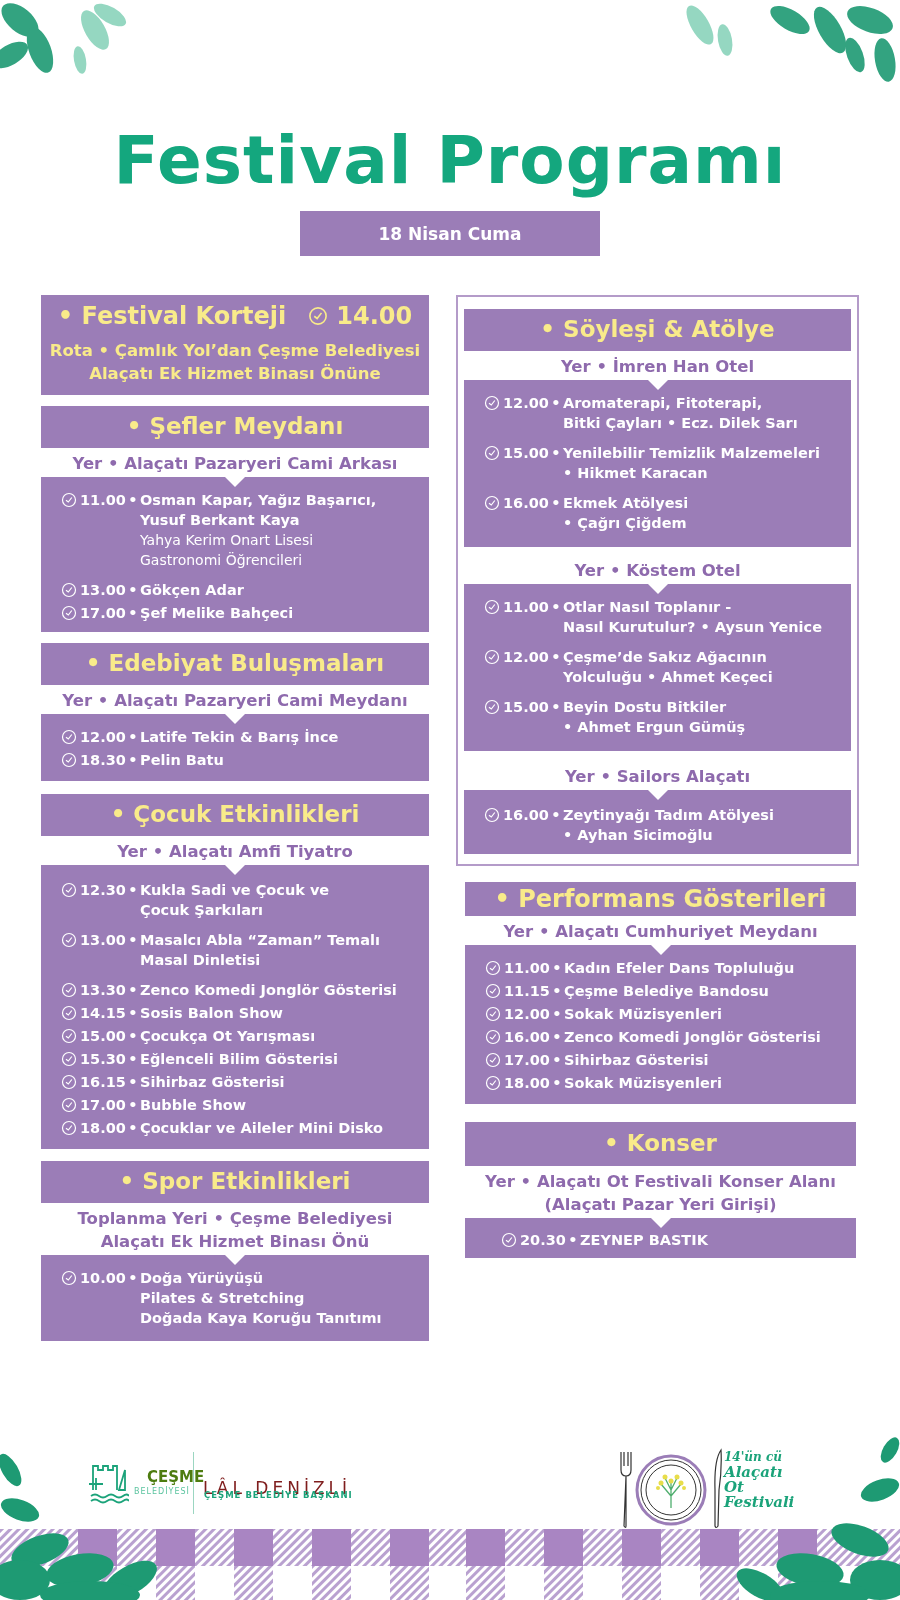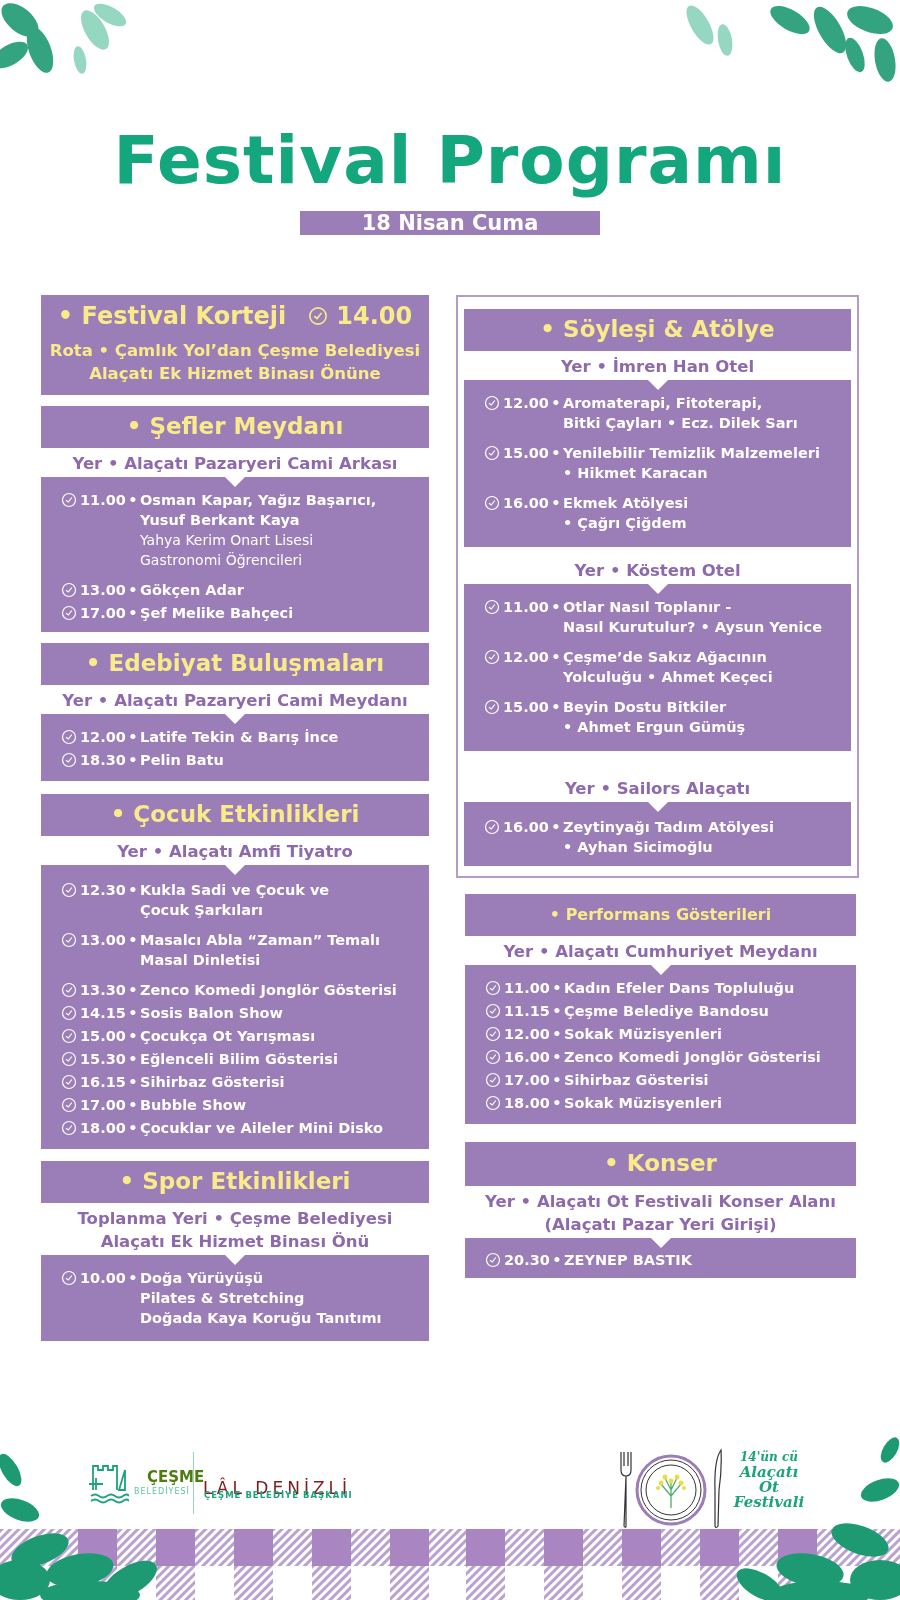--- a/index.html
+++ b/index.html
@@ -6,22 +6,22 @@
   html, body { width: 900px; height: 1600px; background: #ffffff; overflow: hidden; }
   body { position: relative; font-family: "Liberation Sans", "DejaVu Sans", sans-serif; }
 
   .leaf { position: absolute; }
   .title {
     position: absolute; top: 122px; left: 0; width: 900px; text-align: center;
     font-size: 66px; font-weight: bold; color: #14a77e; letter-spacing: 1px;
     font-family: "DejaVu Sans", sans-serif;
   }
   .date-badge {
-    position: absolute; top: 211px; left: 300px; width: 300px; height: 24px;
-    background: #9b7db7; color: #fff; font-weight: bold; font-size: 21px;
+    position: absolute; top: 211px; left: 300px; width: 300px; height: 45px;
+    background: #9b7db7; color: #fff; font-weight: bold; font-size: 17px;
     display: flex; align-items: center; justify-content: center;
     font-family: "DejaVu Sans", sans-serif;
   }
 
   .col { position: absolute; }
   .col-left { left: 41px; width: 388px; top: 295px; }
   .col-right { left: 455px; width: 404px; top: 295px; }
 
   .sec-head {
     background: #9b7db7; color: #f9eb8a; font-weight: bold; text-align: center;
@@ -356,37 +356,37 @@
           <svg class="clock" viewBox="0 0 16 16">
             <circle cx="8" cy="8" r="6.5" fill="none" stroke="#ffffff" stroke-width="1.2"></circle>
             <path d="M5 8.2 L7.3 10 L10.8 5.5" fill="none" stroke="#ffffff" stroke-width="1.2"></path>
           </svg>
           <span class="time">15.00</span>
           <span class="dot">•</span>
           <span class="desc"><span>Beyin Dostu Bitkiler
 • Ahmet Ergun Gümüş</span></span>
         </div>
       </div>
-    <div class="loc" style="margin-top:22px">Yer • Sailors Alaçatı</div>
+    <div class="loc" style="margin-top:10px">Yer • Sailors Alaçatı</div>
     <div class="box" id="soy-box-2" style="padding-top:12px;padding-bottom:6px">
         <div class="row">
           <svg class="clock" viewBox="0 0 16 16">
             <circle cx="8" cy="8" r="6.5" fill="none" stroke="#ffffff" stroke-width="1.2"></circle>
             <path d="M5 8.2 L7.3 10 L10.8 5.5" fill="none" stroke="#ffffff" stroke-width="1.2"></path>
           </svg>
           <span class="time">16.00</span>
           <span class="dot">•</span>
           <span class="desc"><span>Zeytinyağı Tadım Atölyesi
 • Ayhan Sicimoğlu</span></span>
         </div>
       </div>
   </div>
 
   <div style="margin-top:16px;padding:0 3px 0 10px">
-    <div class="sec-head" style="height:42px;font-size:16px">
+    <div class="sec-head" style="height:34px;font-size:24px">
       <span>• Performans Gösterileri</span>
     </div>
     <div class="loc">Yer • Alaçatı Cumhuriyet Meydanı</div>
     <div class="box" id="perf-box" style="padding-top:10px;padding-bottom:8px">
         <div class="row">
           <svg class="clock" viewBox="0 0 16 16">
             <circle cx="8" cy="8" r="6.5" fill="none" stroke="#ffffff" stroke-width="1.2"></circle>
             <path d="M5 8.2 L7.3 10 L10.8 5.5" fill="none" stroke="#ffffff" stroke-width="1.2"></path>
           </svg>
           <span class="time">11.00</span>
@@ -442,21 +442,21 @@
   </div>
 
   <div style="margin-top:18px;padding:0 3px 0 10px">
     <div class="sec-head" style="height:44px">
       <span>• Konser</span>
     </div>
     <div class="loc" style="">
       <div>Yer • Alaçatı Ot Festivali Konser Alanı</div>
       <div>(Alaçatı Pazar Yeri Girişi)</div>
     </div>
-    <div class="box" id="konser-box" style="padding-top:9px;padding-bottom:5px;padding-left:20px">
+    <div class="box" id="konser-box" style="padding-top:9px;padding-bottom:5px;padding-left:36px">
         <div class="row">
           <svg class="clock" viewBox="0 0 16 16">
             <circle cx="8" cy="8" r="6.5" fill="none" stroke="#ffffff" stroke-width="1.2"></circle>
             <path d="M5 8.2 L7.3 10 L10.8 5.5" fill="none" stroke="#ffffff" stroke-width="1.2"></path>
           </svg>
           <span class="time">20.30</span>
           <span class="dot">•</span>
           <span class="desc"><span>ZEYNEP BASTIK</span></span>
         </div>
       </div>
@@ -493,21 +493,21 @@
     <g fill="#e8dd4a">
       <circle cx="44" cy="35" r="2.5"></circle>
         <circle cx="64" cy="35" r="2.5"></circle>
         <circle cx="48" cy="29" r="2.5"></circle>
       <circle cx="60" cy="29" r="2.5"></circle>
         <circle cx="54" cy="33" r="2.5"></circle>
         <circle cx="41" cy="40" r="2"></circle>
         <circle cx="67" cy="40" r="2"></circle>
     </g>
   </svg>
-  <div style="position:absolute;left:724px;top:0;width:90px;text-align:center;color:#1ba37a;font-weight:bold;font-style:italic;font-family:'DejaVu Serif',serif;line-height:15px;font-size:15px">
+  <div style="position:absolute;left:724px;top:0;width:90px;color:#1ba37a;font-weight:bold;font-style:italic;font-family:'DejaVu Serif',serif;line-height:15px;font-size:15px">
     <div style="font-size:12px">14'ün cü</div>
     <div>Alaçatı</div>
     <div>Ot</div>
     <div>Festivali</div>
   </div>
 </div>
 
 <svg class="checker" viewBox="0 0 900 71" width="900" height="71">
   <defs>
     <pattern id="hatch" width="6" height="6" patternUnits="userSpaceOnUse" patternTransform="rotate(45)">

